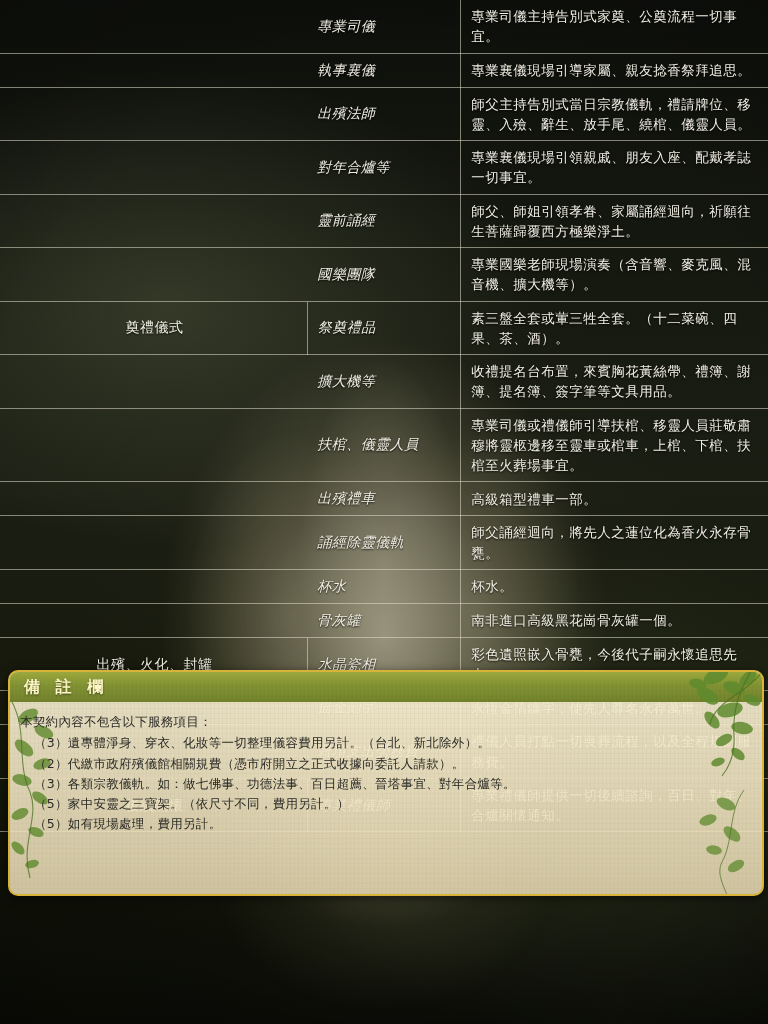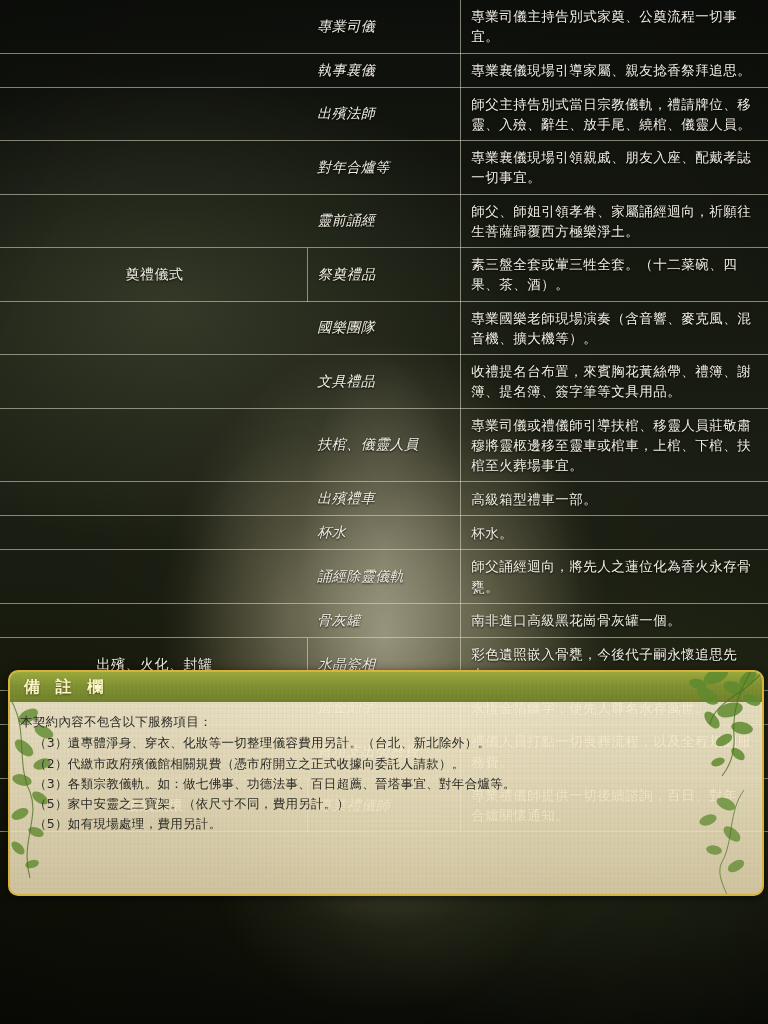--- a/index.html
+++ b/index.html
@@ -185,59 +185,59 @@
         <td class="desc">專業襄儀現場引領親戚、朋友入座、配戴孝誌一切事宜。</td>
       </tr>
 
       <tr>
         <td class="blank"></td>
         <td class="item">靈前誦經</td>
         <td class="desc">師父、師姐引領孝眷、家屬誦經迴向，祈願往生菩薩歸覆西方極樂淨土。</td>
       </tr>
 
       <tr>
+        <td class="blank"></td>
+        <td class="item">國樂團隊</td>
+        <td class="desc">專業國樂老師現場演奏（含音響、麥克風、混音機、擴大機等）。</td>
+      </tr>
+
+      <tr>
         <td class="cat" rowspan="1">奠禮儀式</td>
         <td class="item">祭奠禮品</td>
         <td class="desc">素三盤全套或葷三牲全套。（十二菜碗、四果、茶、酒）。</td>
       </tr>
 
       <tr>
         <td class="blank"></td>
-        <td class="item">國樂團隊</td>
-        <td class="desc">專業國樂老師現場演奏（含音響、麥克風、混音機、擴大機等）。</td>
-      </tr>
-
-      <tr>
-        <td class="blank"></td>
-        <td class="item">文具禮品</td>
+        <td class="item">擴大機等</td>
         <td class="desc">收禮提名台布置，來賓胸花黃絲帶、禮簿、謝簿、提名簿、簽字筆等文具用品。</td>
       </tr>
 
       <tr>
         <td class="blank"></td>
         <td class="item">扶棺、儀靈人員</td>
         <td class="desc">專業司儀或禮儀師引導扶棺、移靈人員莊敬肅穆將靈柩邊移至靈車或棺車，上棺、下棺、扶棺至火葬場事宜。</td>
       </tr>
 
       <tr>
         <td class="blank"></td>
         <td class="item">出殯禮車</td>
         <td class="desc">高級箱型禮車一部。</td>
       </tr>
 
       <tr>
         <td class="blank"></td>
+        <td class="item">誦經除靈儀軌</td>
+        <td class="desc">師父誦經迴向，將先人之蓮位化為香火永存骨甕。</td>
+      </tr>
+
+      <tr>
+        <td class="blank"></td>
         <td class="item">杯水</td>
         <td class="desc">杯水。</td>
-      </tr>
-
-      <tr>
-        <td class="blank"></td>
-        <td class="item">誦經除靈儀軌</td>
-        <td class="desc">師父誦經迴向，將先人之蓮位化為香火永存骨甕。</td>
       </tr>
 
       <tr>
         <td class="blank"></td>
         <td class="item">骨灰罐</td>
         <td class="desc">南非進口高級黑花崗骨灰罐一個。</td>
       </tr>
 
       <tr>
         <td class="cat">出殯、火化、封罐</td>

